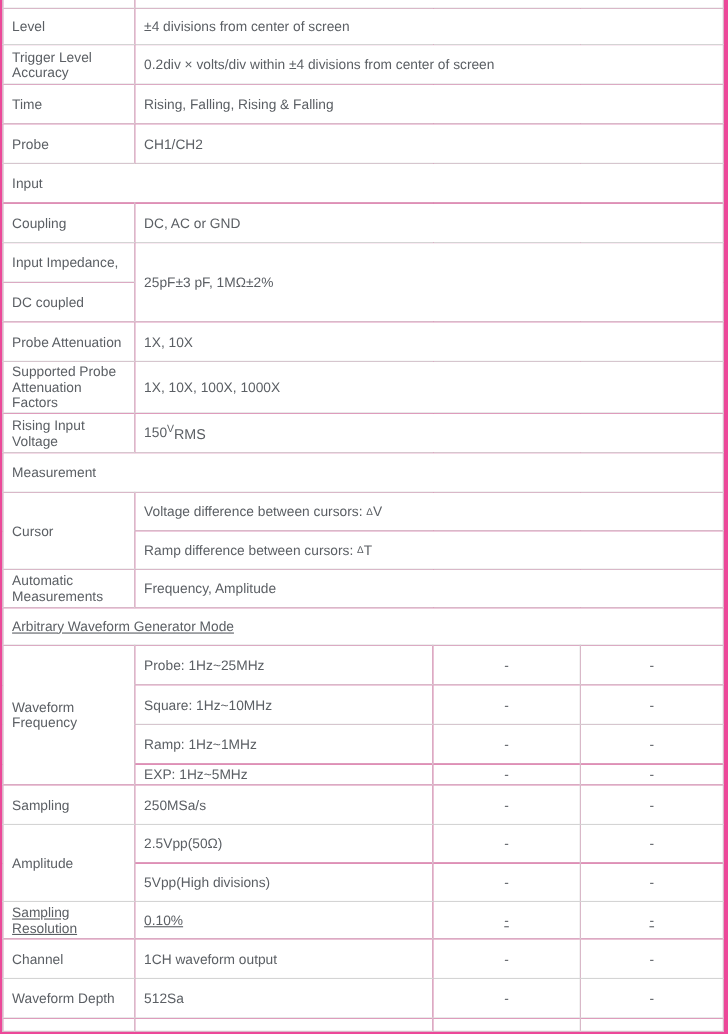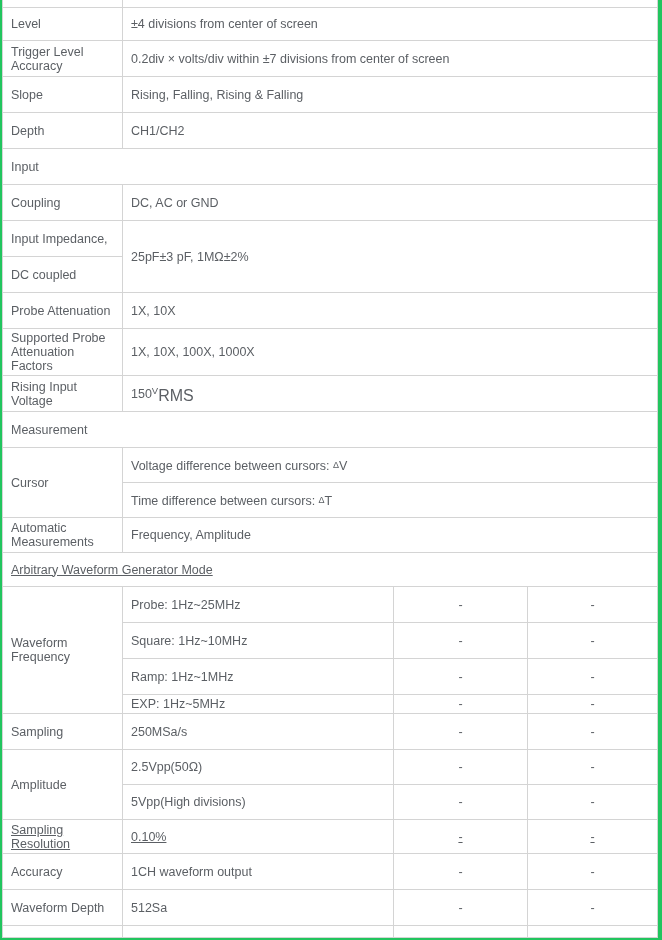--- a/index.html
+++ b/index.html
@@ -1,19 +1,19 @@
 <!DOCTYPE html>
 <html><head>
 <meta charset="utf-8">
 <style>
   html, body { margin: 0; padding: 0; }
   .page {
     width: 662px;
     height: 940px;
-    background: #22c55e;
+    background: #ec4899;
     overflow: hidden;
     font-family: "Liberation Sans", "DejaVu Sans", sans-serif;
     color: #5b5f64;
     font-size: 12.5px;
     line-height: 14px;
   }
   table.spec {
     border-collapse: collapse;
     table-layout: fixed;
     width: 655px;
@@ -29,21 +29,21 @@
   tr.h9  { height: 9px; }
   tr.h31 { height: 15px; }
   tr.h33 { height: 33px; }
   tr.h34 { height: 34px; text-decoration: underline; }
   tr.h35 { height: 35px; }
   tr.h36 { height: 36px; }
   tr.h46 { height: 46px; margin-left: 20px; }
   tr.h12 { height: 12px; }
   .dash { text-align: center; }
   .v-sup { font-size: 9.5px; vertical-align: 4px; }
-  .v-sub { font-size: 16px; vertical-align: -2.5px; }
+  .v-sub { font-size: 13px; vertical-align: -2.5px; }
   .delta { font-size: 9px; vertical-align: 1.5px; }
 </style>
 </head>
 <body>
 
 <div class="page">
   <table class="spec">
     <colgroup>
       <col style="width:120px">
       <col style="width:271px">
@@ -57,30 +57,30 @@
       <td colspan="3"></td>
     </tr>
 
     <tr class="h33">
       <td>Level</td>
       <td colspan="3">±4 divisions from center of screen</td>
     </tr>
 
     <tr class="h36">
       <td>Trigger Level Accuracy</td>
-      <td colspan="3">0.2div × volts/div within ±7 divisions from center of screen</td>
-    </tr>
-
-    <tr class="h36">
-      <td>Slope</td>
+      <td colspan="3">0.2div × volts/div within ±4 divisions from center of screen</td>
+    </tr>
+
+    <tr class="h36">
+      <td>Time</td>
       <td colspan="3">Rising, Falling, Rising &amp; Falling</td>
     </tr>
 
     <tr class="h36">
-      <td>Depth</td>
+      <td>Probe</td>
       <td colspan="3">CH1/CH2</td>
     </tr>
 
     <tr class="h36">
       <td colspan="4">Input</td>
     </tr>
 
     <tr class="h36">
       <td>Coupling</td>
       <td colspan="3">DC, AC or GND</td>
@@ -111,21 +111,21 @@
 
     <tr class="h36">
       <td colspan="4">Measurement</td>
     </tr>
 
     <tr class="h35">
       <td rowspan="2">Cursor</td>
       <td colspan="3"><span>Voltage difference between cursors: </span><span class="delta">Δ</span><span>V</span></td>
     </tr>
     <tr class="h35">
-      <td colspan="3"><span>Time difference between cursors: </span><span class="delta">Δ</span><span>T</span></td>
+      <td colspan="3"><span>Ramp difference between cursors: </span><span class="delta">Δ</span><span>T</span></td>
     </tr>
 
     <tr class="h35">
       <td>Automatic Measurements</td>
       <td colspan="3">Frequency, Amplitude</td>
     </tr>
 
     <tr class="h34">
       <td colspan="4">Arbitrary Waveform Generator Mode</td>
     </tr>
@@ -172,21 +172,21 @@
     </tr>
 
     <tr class="h34">
       <td>Sampling Resolution</td>
       <td>0.10%</td>
       <td class="dash">-</td>
       <td class="dash">-</td>
     </tr>
 
     <tr class="h36">
-      <td>Accuracy</td>
+      <td>Channel</td>
       <td>1CH waveform output</td>
       <td class="dash">-</td>
       <td class="dash">-</td>
     </tr>
 
     <tr class="h36">
       <td>Waveform Depth</td>
       <td>512Sa</td>
       <td class="dash">-</td>
       <td class="dash">-</td>

